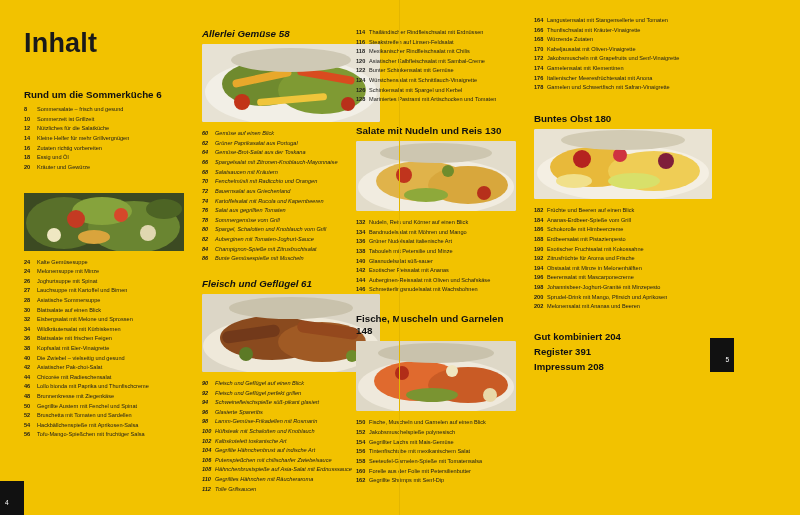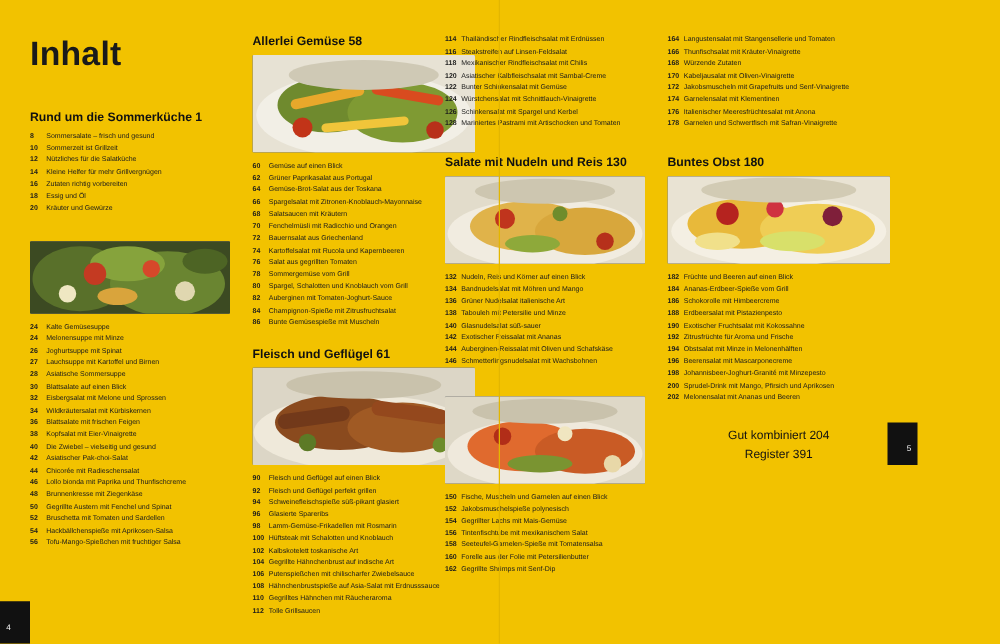--- a/index.html
+++ b/index.html
@@ -54,35 +54,35 @@
   }
   .tab.l{left:0;}
   .tab.r{right:0;}
   .tab .num{
     position:absolute;bottom:9px;color:#fff;font-size:6.5px;
   }
   .tab.l .num{left:5px;}
   .tab.r .num{right:5px;}
   .spineL{position:absolute;top:0;bottom:0;left:399px;width:1px;background:#e3b600;}
   .gut{
-    font-size:9.6px;font-weight:normal;color:#111;line-height:1.55;margin:0;text-align:center;
+    font-size:9.6px;font-weight:bold;color:#111;line-height:1.55;margin:0;
   }
 </style>
 </head>
 <body>
 
 <div class="spread">
 
   <div class="leftpage">
 
     <div class="col c1" style="top:28px;">
       <h1 class="inhalt">Inhalt</h1>
 
       <div style="height:30px;"></div>
-      <div class="sec-title big">Rund um die Sommerküche 1</div>
+      <div class="sec-title big">Rund um die Sommerküche 6</div>
       <ul class="toc">
         <li>
             <span class="pg">8</span>
             <span class="tx">Sommersalate – frisch und gesund</span>
           </li>
         <li>
             <span class="pg">10</span>
             <span class="tx">Sommerzeit ist Grillzeit</span>
           </li>
         <li>
@@ -196,21 +196,21 @@
             <span class="pg">54</span>
             <span class="tx">Hackbällchenspieße mit Aprikosen-Salsa</span>
           </li>
         <li>
             <span class="pg">56</span>
             <span class="tx">Tofu-Mango-Spießchen mit fruchtiger Salsa</span>
           </li>
       </ul>
     </div>
 
-    <div class="col c2" style="top:28px;">
+    <div class="col c2" style="top:28px;font-style:italic;">
       <div class="sec-title big">Allerlei Gemüse 58</div>
       <div class="photo" style="height:78px;margin:4px 0 7px 0;">
         <svg class="ph-food" viewBox="0 0 178 78" preserveAspectRatio="none">
           <rect width="178" height="78" fill="#e7e2d4"></rect>
           <ellipse cx="89" cy="48" rx="86" ry="34" fill="#f2efe6"></ellipse>
           <ellipse cx="60" cy="40" rx="40" ry="22" fill="#6f8a2e"></ellipse>
           <ellipse cx="120" cy="46" rx="44" ry="24" fill="#7f9a33"></ellipse>
           <rect x="30" y="30" width="60" height="8" rx="4" fill="#e8a82b" transform="rotate(-12 60 34)"></rect>
           <rect x="95" y="28" width="58" height="8" rx="4" fill="#d94b1f" transform="rotate(10 124 32)"></rect>
           <rect x="55" y="52" width="70" height="7" rx="3.5" fill="#f0c53a" transform="rotate(-5 90 55)"></rect>
@@ -432,20 +432,21 @@
             <span class="pg">144</span>
             <span class="tx">Auberginen-Reissalat mit Oliven und Schafskäse</span>
           </li>
         <li>
             <span class="pg">146</span>
             <span class="tx">Schmetterlingsnudelsalat mit Wachsbohnen</span>
           </li>
       </ul>
 
       <div style="height:18px;"></div>
+      <div class="sec-title big">Fische, Muscheln und Garnelen 148</div>
       <div class="photo" style="height:70px;margin:4px 0 7px 0;">
         <svg class="ph-food" viewBox="0 0 160 70" preserveAspectRatio="none">
           <rect width="160" height="70" fill="#ded8c7"></rect>
           <ellipse cx="80" cy="46" rx="78" ry="28" fill="#efe9dc"></ellipse>
           <ellipse cx="62" cy="40" rx="44" ry="20" fill="#e06a2e"></ellipse>
           <ellipse cx="112" cy="44" rx="40" ry="18" fill="#c95b25"></ellipse>
           <circle cx="46" cy="32" r="7" fill="#b12d18"></circle>
           <circle cx="96" cy="30" r="6" fill="#f0e6c0"></circle>
           <ellipse cx="76" cy="54" rx="26" ry="7" fill="#7a9431"></ellipse>
           <circle cx="134" cy="54" r="7" fill="#e8d8a8"></circle>
@@ -477,21 +478,21 @@
             <span class="pg">160</span>
             <span class="tx">Forelle aus der Folie mit Petersilienbutter</span>
           </li>
         <li>
             <span class="pg">162</span>
             <span class="tx">Gegrillte Shrimps mit Senf-Dip</span>
           </li>
       </ul>
     </div>
 
-    <div class="col" style="left:200px;width:178px;top:28px;">
+    <div class="col" style="left:200px;width:178px;top:16px;">
       <ul class="toc">
         <li>
             <span class="pg">164</span>
             <span class="tx">Langustensalat mit Stangensellerie und Tomaten</span>
           </li>
         <li>
             <span class="pg">166</span>
             <span class="tx">Thunfischsalat mit Kräuter-Vinaigrette</span>
           </li>
         <li>
@@ -579,20 +580,21 @@
           </li>
         <li>
             <span class="pg">202</span>
             <span class="tx">Melonensalat mit Ananas und Beeren</span>
           </li>
       </ul>
 
       <div style="height:18px;"></div>
       <div class="gut">Gut kombiniert 204</div>
       <div class="gut">Register 391</div>
+      <div class="gut">Impressum 208</div>
     </div>
 
     <div class="tab r">
       <span class="num">5</span>
     </div>
   </div>
 
   <div class="spineL"></div>
 </div>
 

